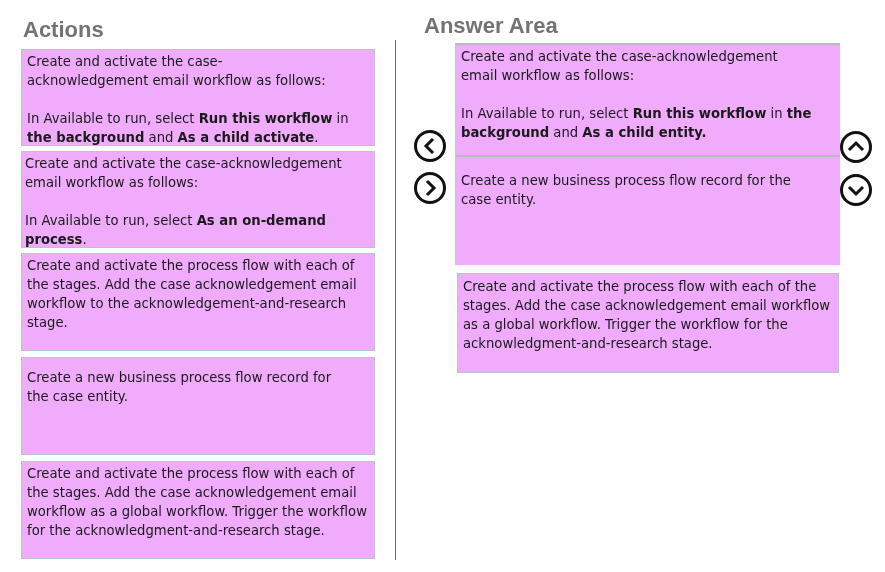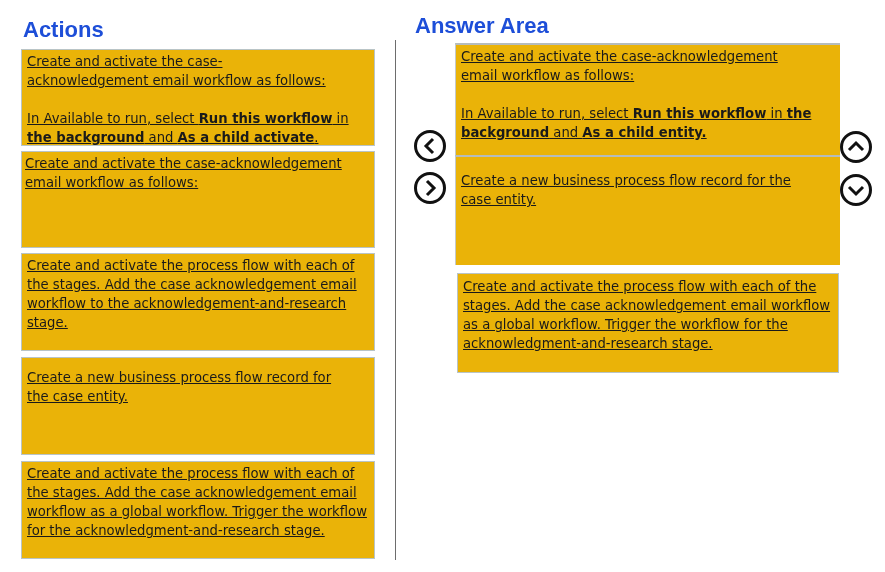--- a/index.html
+++ b/index.html
@@ -1,45 +1,46 @@
 <!DOCTYPE html>
 <html><head>
 <meta charset="utf-8">
 <style>
   html, body { margin: 0; padding: 0; background: #ffffff; }
   body { width: 885px; height: 572px; position: relative; overflow: hidden;
          font-family: "DejaVu Sans", sans-serif; color: #1a1a1a; }
   .heading { position: absolute; font-family: "Liberation Sans", sans-serif;
-             font-weight: bold; font-size: 22px; color: #1d4ed8; margin: 0; }
+             font-weight: bold; font-size: 22px; color: #737373; margin: 0; }
   .box { position: absolute; box-sizing: border-box; border: 1px solid #b9c4c6;
-         background: #eab308; font-size: 13.2px; line-height: 19px; padding: 2px 5px; text-decoration: underline; }
+         background: #f0abfc; font-size: 13.2px; line-height: 19px; padding: 2px 5px; }
   .box p { margin: 0; }
   .box .gap { height: 19px; }
   .ans { border: none; border-top: 2px solid #b5bcbc; border-left: 1px solid #c4c9c9; }
   .divider { position: absolute; left: 395px; top: 40px; width: 1px; height: 520px; background: #6d6d6d; }
   .circle-btn { position: absolute; width: 32px; height: 32px; box-sizing: border-box;
                 border: 3px solid #111; border-radius: 50%; background: #fff;
                 display: flex; align-items: center; justify-content: center; cursor: pointer; }
   .circle-btn svg { width: 18px; height: 18px; }
 </style>
 </head>
 <body>
 
 <h2 class="heading" style="left:23px; top:17px;">Actions</h2>
-<h2 class="heading" style="left:415px; top:13px;">Answer Area</h2>
+<h2 class="heading" style="left:424px; top:13px;">Answer Area</h2>
 
 <div class="box" style="left:21px; top:49px; width:354px; height:97px;">
   <p style="padding-right:30px;">Create and activate the case-acknowledgement email workflow as follows:</p>
   <div class="gap"></div>
   <p><span>In Available to run, select </span><b>Run this workflow</b><span> in </span><b>the background</b><span> and </span><b>As a child activate</b><span>.</span></p>
 </div>
 
 <div class="box" style="left:21px; top:151px; width:354px; height:97px; padding-left:3px;">
   <p>Create and activate the case-acknowledgement email workflow as follows:</p>
   <div class="gap"></div>
+  <p><span>In Available to run, select </span><b>As an on-demand process</b><span>.</span></p>
 </div>
 
 <div class="box" style="left:21px; top:253px; width:354px; height:98px;">
   <p>Create and activate the process flow with each of the stages. Add the case acknowledgement email workflow to the acknowledgement-and-research stage.</p>
 </div>
 
 <div class="box" style="left:21px; top:357px; width:354px; height:98px; padding-top:10px;">
   <p style="padding-right:20px;">Create a new business process flow record for the case entity.</p>
 </div>
 

